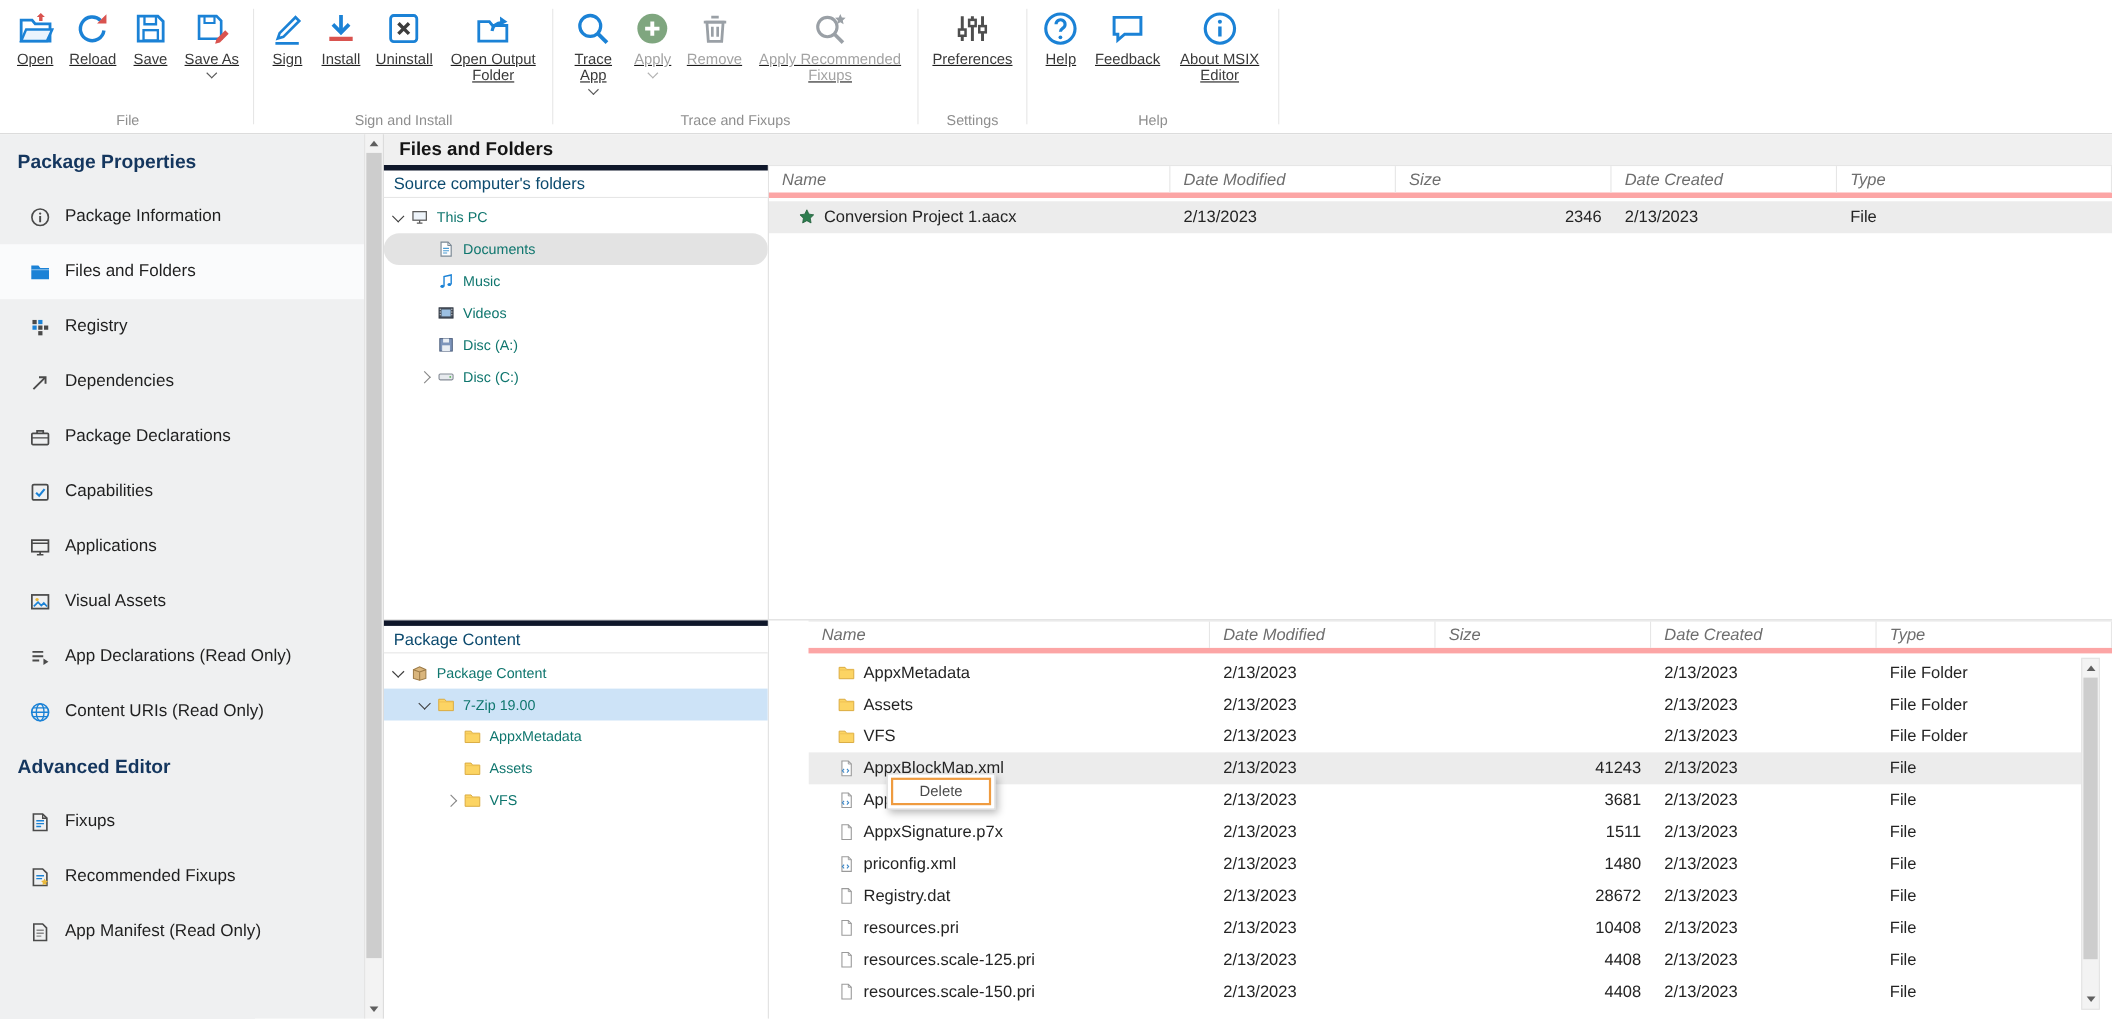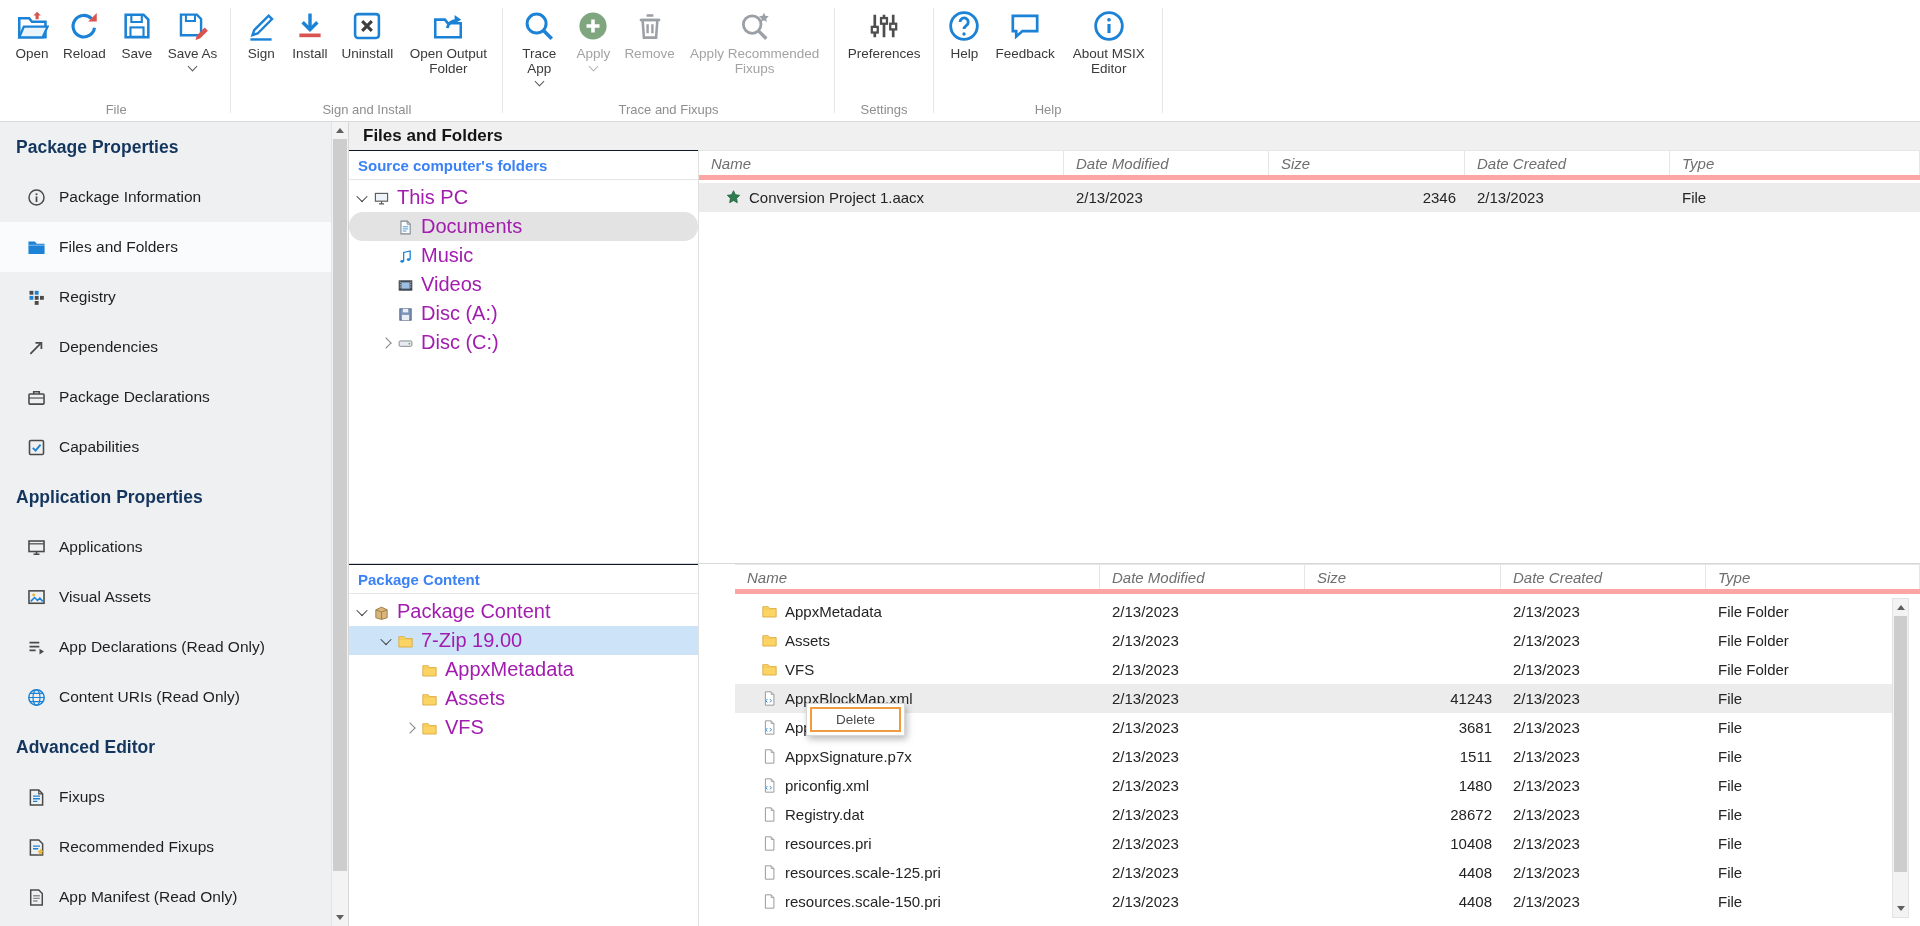--- a/index.html
+++ b/index.html
@@ -5,21 +5,21 @@
 <style>
   * { box-sizing:border-box; margin:0; padding:0; }
   html,body { width:1920px; height:926px; }
   body { font-family:"Liberation Sans","DejaVu Sans",sans-serif; background:#fff; color:#1c1c1c; overflow:hidden; }
   .app { position:relative; width:1920px; height:926px; display:flex; flex-direction:column; }
 
   
   .ribbon { height:122px; flex:none; display:flex; align-items:stretch; background:#fff; border-bottom:1px solid #d9d9d9; padding-left:4px; }
   .rgroup { display:flex; flex-direction:column; padding:0 4px; }
   .rbtns { flex:1; display:flex; align-items:flex-start; }
-  .rbtn { display:flex; flex-direction:column; align-items:center; padding:9px 7px 0; min-width:46px; cursor:pointer; }
+  .rbtn { display:flex; flex-direction:column; align-items:center; padding:9px 7px 0; min-width:46px; cursor:pointer;text-decoration:underline; }
   .icon-lg, .icon-lg svg { width:34px; height:34px; }
   .rlbl { margin-top:3px; font-size:13.5px; line-height:1.12; color:#3a3a3a; text-align:center; max-width:92px; }
   .rbtn.disabled { cursor:default; }
   .rbtn.disabled .rlbl { color:#a3a3a3; }
   .dd { width:7px; height:7px; border-right:1.5px solid #5a5a5a; border-bottom:1.5px solid #5a5a5a; transform:rotate(45deg); margin-top:2px; }
   .rbtn.disabled .dd { border-color:#b3b3b3; }
   .rglabel { height:21px; font-size:13px; color:#8e8e8e; text-align:center; padding-top:2px; white-space:nowrap; }
   .rdiv { width:1px; background:#e6e6e6; margin:8px 2px; }
   [data-name="open-output-folder-button"] .rlbl { max-width:82px; }
   [data-name="apply-recommended-fixups-button"] .rlbl { max-width:132px; }
@@ -44,25 +44,25 @@
   .tri-down { width:0; height:0; border-left:4px solid transparent; border-right:4px solid transparent; border-top:5px solid #5f5f5f; }
 
   
   .content { flex:1; display:flex; flex-direction:column; border-left:1px solid #d6d6d6; background:#fff; min-width:0; }
   .content-title { height:28px; flex:none; background:#f0f0f0; display:flex; align-items:center; padding-left:14px; font-size:17px; font-weight:bold; color:#141414; }
   .panel { display:flex; min-height:0; }
   .panel-top { height:413px; flex:none; }
   .panel-bottom { flex:1; border-top:1px solid #d9d9d9;gap:36px; }
   .tree-panel { width:350px; flex:none; border-right:1px solid #e0e0e0; display:flex; flex-direction:column; background:#fff; }
   .list-panel { flex:1; display:flex; flex-direction:column; min-width:0; position:relative; }
-  .panel-header { height:30px; flex:none; display:flex; align-items:center; padding-left:9px; font-size:15px; color:#3b82f6; border-top:1px solid #0f172a; border-bottom:1px solid #e6e6e6; background:#fff;font-weight:bold; }
+  .panel-header { height:30px; flex:none; display:flex; align-items:center; padding-left:9px; font-size:15px; color:#0c4a6e; border-top:5px solid #0f172a; border-bottom:1px solid #e6e6e6; background:#fff; }
   .list-header { height:30px; flex:none; display:grid; grid-template-columns:365px 205px 196px 205px 1fr; border-top:1px solid #e6e6e6; border-bottom:5px solid #fca5a5;font-style:italic; }
   .hcell { display:flex; align-items:center; padding-left:12px; font-size:15px; color:#6e6e6e; border-right:1px solid #e6e6e6; cursor:pointer; }
   .tree { flex:1; padding-top:3px; overflow:hidden; }
-  .tree-row { height:29px; display:flex; align-items:center; font-size:20px; color:#a21caf; cursor:pointer; }
+  .tree-row { height:29px; display:flex; align-items:center; font-size:13px; color:#0f766e; cursor:pointer; }
   #source-tree .tree-row.selected { background:var(--selection-gray,#e3e3e3);border-radius:14px; }
   #package-tree .tree-row.selected { background:var(--selection-blue,#cde3f7); }
   .chev { width:8px; height:8px; flex:none; margin:0 7px 0 1px; }
   .chev.expanded { border-right:1.8px solid #3c3c3c; border-bottom:1.8px solid #3c3c3c; transform:rotate(45deg) translate(-1px,-1px); }
   .chev.collapsed { border-right:1.4px solid #858585; border-bottom:1.4px solid #858585; transform:rotate(-45deg); }
   .chev-space { width:16px; flex:none; }
   .icon-sm { width:17px; height:17px; margin-right:7px; flex:none; }
   .icon-sm svg { width:17px; height:17px; }
   .list-body { flex:1; padding-top:3px; overflow:hidden; }
   .panel-bottom .list-body { margin-right:28px; }
@@ -288,21 +288,20 @@
             </svg></span>
           <span class="side-label" data-name="sidebar-item-label">Package Declarations</span>
         </div>
         <div class="side-item" data-name="sidebar-item-capabilities">
           <span class="icon icon-side" data-name="capabilities-icon"><svg xmlns="http://www.w3.org/2000/svg" viewBox="0 0 24 24" fill="none">
               <rect x="4" y="4" width="16" height="16" rx="1.5" stroke="#4a4a4a" stroke-width="1.8"></rect>
               <path d="M7.8 12.4l3.2 3.2 5.6-6.8" stroke="#1b82d6" stroke-width="2.2"></path>
             </svg></span>
           <span class="side-label" data-name="sidebar-item-label">Capabilities</span>
         </div>
-        <div class="side-header" data-name="sidebar-section-title">Application Properties</div>
         <div class="side-item" data-name="sidebar-item-applications">
           <span class="icon icon-side" data-name="applications-icon"><svg xmlns="http://www.w3.org/2000/svg" viewBox="0 0 24 24" fill="none">
               <rect x="3.4" y="4.6" width="17.2" height="12" stroke="#4a4a4a" stroke-width="1.8"></rect>
               <path d="M3.4 7.8h17.2" stroke="#4a4a4a" stroke-width="1.4"></path>
               <path d="M12 16.6v3M8.6 19.8h6.8" stroke="#4a4a4a" stroke-width="1.8"></path>
             </svg></span>
           <span class="side-label" data-name="sidebar-item-label">Applications</span>
         </div>
         <div class="side-item" data-name="sidebar-item-visual-assets">
           <span class="icon icon-side" data-name="visual-assets-icon"><svg xmlns="http://www.w3.org/2000/svg" viewBox="0 0 24 24" fill="none">

